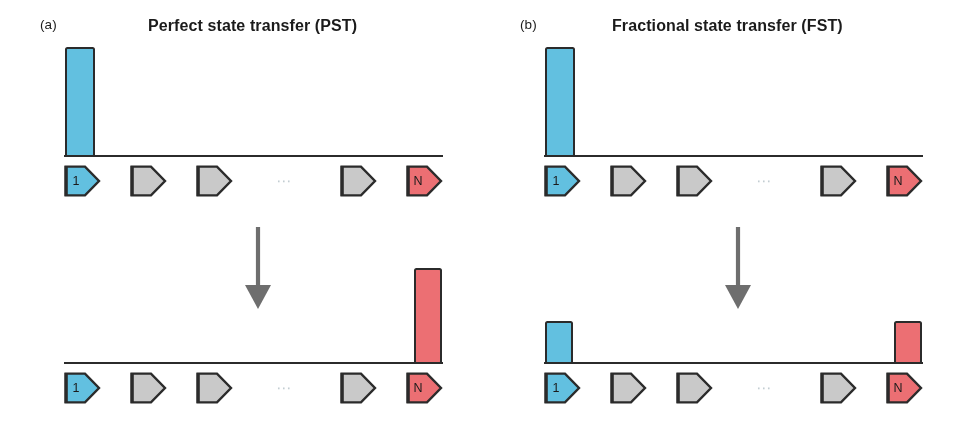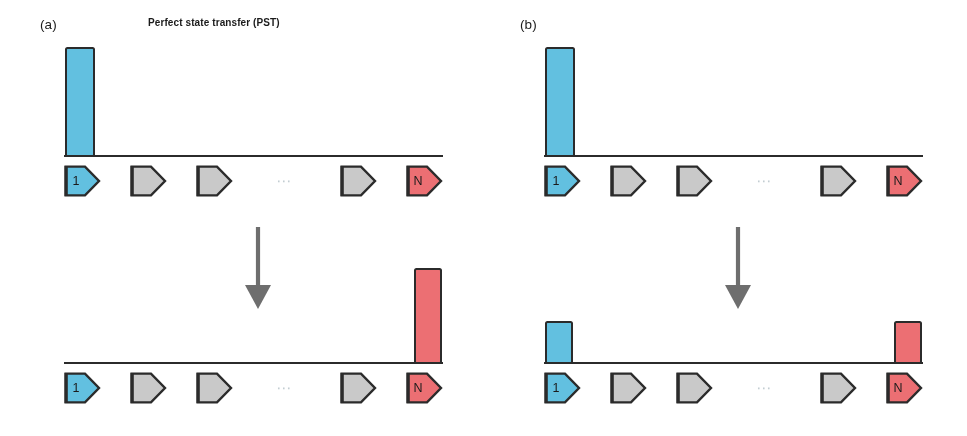--- a/index.html
+++ b/index.html
@@ -18,21 +18,21 @@
 
   .panel-tag{
     position:absolute;
     font-size:13.5px;
     color:#1b1b1b;
     letter-spacing:.1px;
     white-space:nowrap;
   }
   .panel-title{
     position:absolute;
-    font-size:10px;
+    font-size:16px;
     font-weight:bold;
     color:#1b1b1b;
     white-space:nowrap;
     letter-spacing:.1px;
   }
 
   
   .row{position:absolute;left:0;width:484px;}
 
   .baseline{
@@ -202,20 +202,21 @@
           </svg>
           <span class="site-label">N</span>
         </div>
       </div>
     </div>
   </div>
 
   <div class="panel" id="panel-b">
 
     <div class="panel-tag" style="left:37px;top:17px;">(b)</div>
+    <div class="panel-title" style="left:129px;top:17px;">Fractional state transfer (FST)</div>
 
     <div class="row" style="top:0;">
 
       <div class="baseline" style="left:61px;top:155px;width:379px;"></div>
 
       <div class="bar blue" style="left:62px;top:47px;width:30px;height:110px;"></div>
 
       <div class="chain" style="left:60px;top:164px;width:380px;">
 
         <div class="site" style="left:0px;">

